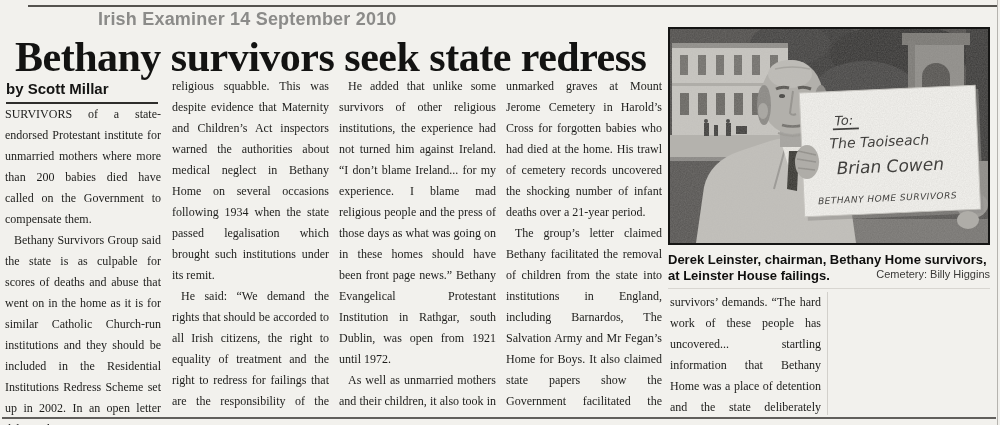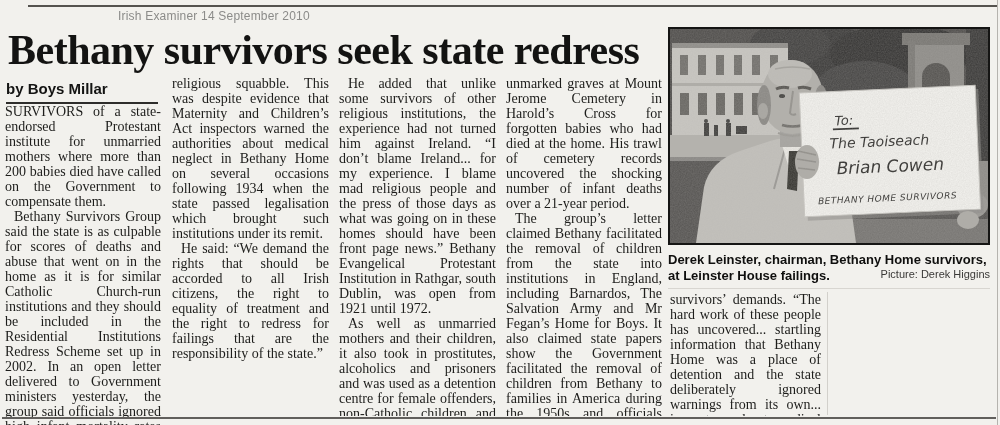--- a/index.html
+++ b/index.html
@@ -1,26 +1,26 @@
 <!DOCTYPE html>
 <html lang="en" style="--c-paper: #f2f1ed; --c-ink: #1d1d1b; --c-headline: #131312; --c-masthead: #8b8b89; --c-caption: #0f0f0e; --c-rule: #55534f;"><head>
 <meta charset="utf-8">
 <style>
   html,body{margin:0;padding:0;background:#e8e7e3;}
   .page{position:relative;width:1000px;height:425px;background:var(--c-paper,#f2f1ed);
         font-family:"Liberation Serif",serif;color:var(--c-ink,#1d1d1b);overflow:hidden;}
   .top-rule{position:absolute;left:28px;right:3px;top:5px;height:2px;background:#55534f;}
-  .masthead{position:absolute;left:118px;top:9px;font-family:"Liberation Sans",sans-serif;
-            font-size:12px;color:var(--c-masthead,#8b8b89);letter-spacing:.2px;}
-  .headline{position:absolute;left:4px;top:24px;margin:4px;font-size:42px;font-weight:700;
+  .masthead{position:absolute;left:98px;top:9px;font-family:"Liberation Sans",sans-serif;
+            font-size:18px;color:var(--c-masthead,#8b8b89);letter-spacing:.2px;font-weight:bold;}
+  .headline{position:absolute;left:4px;top:24px;margin:11px;font-size:42px;font-weight:700;
             letter-spacing:-0.5px;color:var(--c-headline,#131312);white-space:nowrap;
             font-family:"Liberation Serif",serif;line-height:1.05;}
   .byline{position:absolute;left:6px;top:80px;width:152px;font-family:"Liberation Sans",sans-serif;
           font-weight:700;font-size:15px;border-bottom:2px solid #2e2d2b;padding-bottom:5px;color:#141413;}
-  .col{position:absolute;font-size:14px;line-height:15px;text-align:justify;overflow:hidden;
+  .col{position:absolute;font-size:12px;line-height:21px;text-align:justify;overflow:hidden;
        hyphens:auto;-webkit-hyphens:auto;}
   .col p{margin:0;}
   .col p.ind{text-indent:9px;}
   .c1{left:5px;top:104px;width:156px;height:384px;}
   .c2{left:172px;top:76px;width:157px;height:340px;}
   .c3{left:339px;top:76px;width:157px;height:340px;}
   .c4{left:506px;top:76px;width:156px;height:340px;}
   .c5{left:670px;top:292px;width:151px;height:124px;}
   .c6{left:836px;top:292px;width:159px;height:124px;}
   .photo{position:absolute;left:668px;top:27px;width:318px;height:214px;margin:0;
@@ -35,21 +35,21 @@
   .sign-text{font-family:"DejaVu Sans",sans-serif;font-style:italic;fill:#2d2c2a;}
 </style>
 </head>
 <body>
 
 <div class="page">
 
   <div class="top-rule"></div>
   <div class="masthead">Irish Examiner 14 September 2010</div>
   <h1 class="headline">Bethany survivors seek state redress</h1>
-  <div class="byline">by Boys Millar</div>
+  <div class="byline">by Scott Millar</div>
 
   <div class="col c1">
       <p class="">SURVIVORS of a state-endorsed Protestant institute for unmarried mothers where more than 200 babies died have called on the Government to compensate them.</p>
       <p class="ind">Bethany Survivors Group said the state is as culpable for scores of deaths and abuse that went on in the home as it is for similar Catholic Church-run institutions and they should be included in the Residential Institutions Redress Scheme set up in 2002. In an open letter delivered to Government ministers yesterday, the group said officials ignored high infant mortality rates at the home in the 1930s and instead deflected complaints by turning the issue into a</p>
     </div>
   <div class="col c2">
       <p class="">religious squabble. This was despite evidence that Maternity and Children’s Act inspectors warned the authorities about medical neglect in Bethany Home on several occasions following 1934 when the state passed legalisation which brought such institutions under its remit.</p>
       <p class="ind">He said: “We demand the rights that should be accorded to all Irish citizens, the right to equality of treatment and the right to redress for failings that are the responsibility of the state.”</p>
     </div>
   <div class="col c3">
@@ -162,21 +162,21 @@
         <path d="M128,122 L146,126 M127,130 L146,133 M128,139 L145,141" stroke="#918f8a" stroke-width="1.5" fill="none"></path>
       </g>
       <ellipse cx="298" cy="191" rx="11" ry="9" fill="#aeaca7"></ellipse>
 
       <rect width="318" height="214" filter="url(#grain)"></rect>
     </svg>
   </figure>
 
   <div class="caption">
     <span>Derek Leinster, chairman, Bethany Home survivors, at Leinster House failings.</span>
-    <span class="credit">Picture: Derek Higgins</span>
+    <span class="credit">Cemetery: Billy Higgins</span>
   </div>
 
   <div class="caption-rule"></div>
   <div class="col-divider"></div>
   <div class="bottom-rule"></div>
   <div class="edge-line"></div>
 
 </div>
 
 </body></html>

